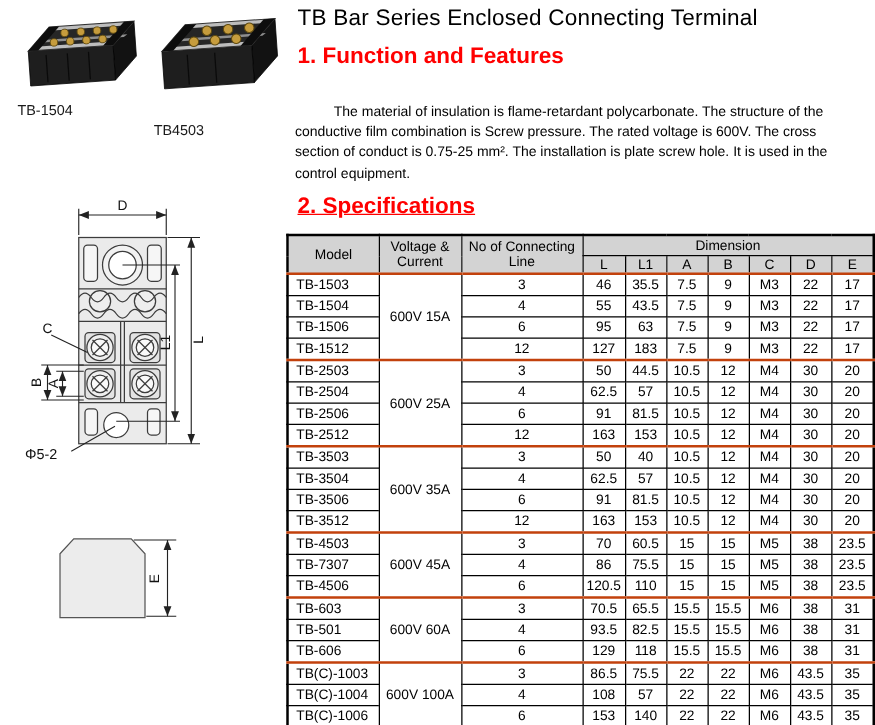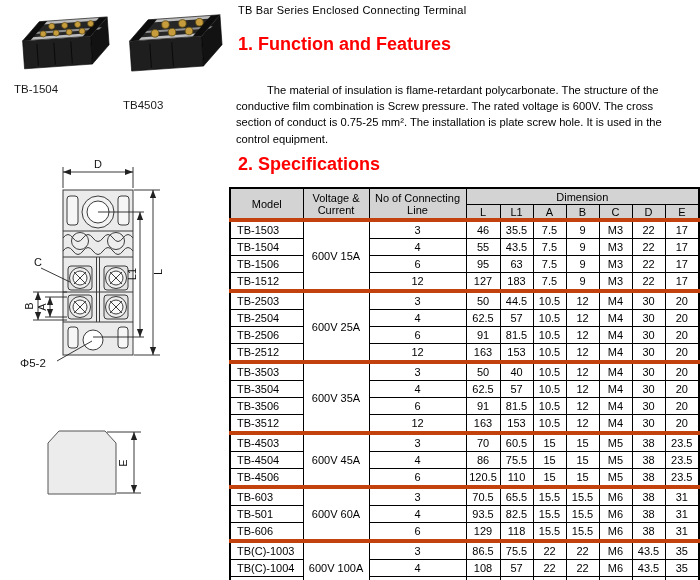--- a/index.html
+++ b/index.html
@@ -1,41 +1,41 @@
 <!DOCTYPE html>
 <html><head>
 <meta charset="utf-8">
 <style>
   html,body{margin:0;padding:0;}
   body{
     width:700px;height:580px;background:#ffffff;position:relative;overflow:hidden;
     font-family:"Liberation Sans",sans-serif;color:#000;
   }
   .abs{position:absolute;}
-  #page-title{left:238px;top:4px;font-size:11px;letter-spacing:.2px;}
+  #page-title{left:238px;top:4px;font-size:18px;letter-spacing:.2px;}
   .red-head{color:#ff0000;font-weight:bold;font-size:18px;}
   #head-features{left:238px;top:34px;}
-  #head-specs{left:238px;top:154px;}
+  #head-specs{left:238px;top:154px;text-decoration:underline;}
   #features-para{left:236px;top:82px;width:466px;font-size:11.2px;line-height:16.2px;}
   #features-para .pline{white-space:nowrap;}
   #features-para .pline.first{text-indent:31px;}
   .photo-label{font-size:11.5px;color:#1a1a1a;}
   #product-label-1{left:14px;top:83px;}
   #product-label-2{left:123px;top:83px;margin-top:16px;}
 
   #spec-table-wrap{left:229px;top:187px;}
   table{border-collapse:collapse;table-layout:fixed;width:469px;border:2px solid #000;}
   th,td{border:1px solid #000;text-align:center;vertical-align:middle;padding:0;
         font-size:11px;font-weight:normal;overflow:hidden;}
   thead th{background:#d3d3d3;line-height:12px;}
   tr.h1row th{height:15px;}
   tr.h2row th{height:13px;}
   tbody td{height:16px;}
   td.model-cell{text-align:left;padding-left:6px;}
-  tr.group-start td{border-top:4px solid #c2410c;}
+  tr.group-start td{border-top:2px solid #c2410c;}
   svg text{font-family:"Liberation Sans",sans-serif;}
 </style>
 </head>
 <body>
 
 <svg class="abs" style="left:13px;top:12px" width="102" height="66" viewBox="0 0 102 66">
   <g transform="rotate(-4 51 33)">
     <polygon points="96,8 96,36 78,54 78,26" fill="#121212" stroke="#000" stroke-width="0.6"></polygon>
     <polygon points="10,26 78,26 78,54 10,54" fill="#1e1e1e" stroke="#000" stroke-width="0.6"></polygon>
     <polygon points="28,8 96,8 78,26 10,26" fill="#bdbdbd" stroke="#333" stroke-width="0.8"></polygon>
@@ -374,21 +374,21 @@
           <td>3</td>
           <td>70</td>
           <td>60.5</td>
           <td>15</td>
           <td>15</td>
           <td>M5</td>
           <td>38</td>
           <td>23.5</td>
         </tr>
         <tr>
-          <td class="model-cell">TB-4504</td>
+          <td class="model-cell">TB-7307</td>
           <td>4</td>
           <td>86</td>
           <td>75.5</td>
           <td>15</td>
           <td>15</td>
           <td>M5</td>
           <td>38</td>
           <td>23.5</td>
         </tr>
         <tr>

